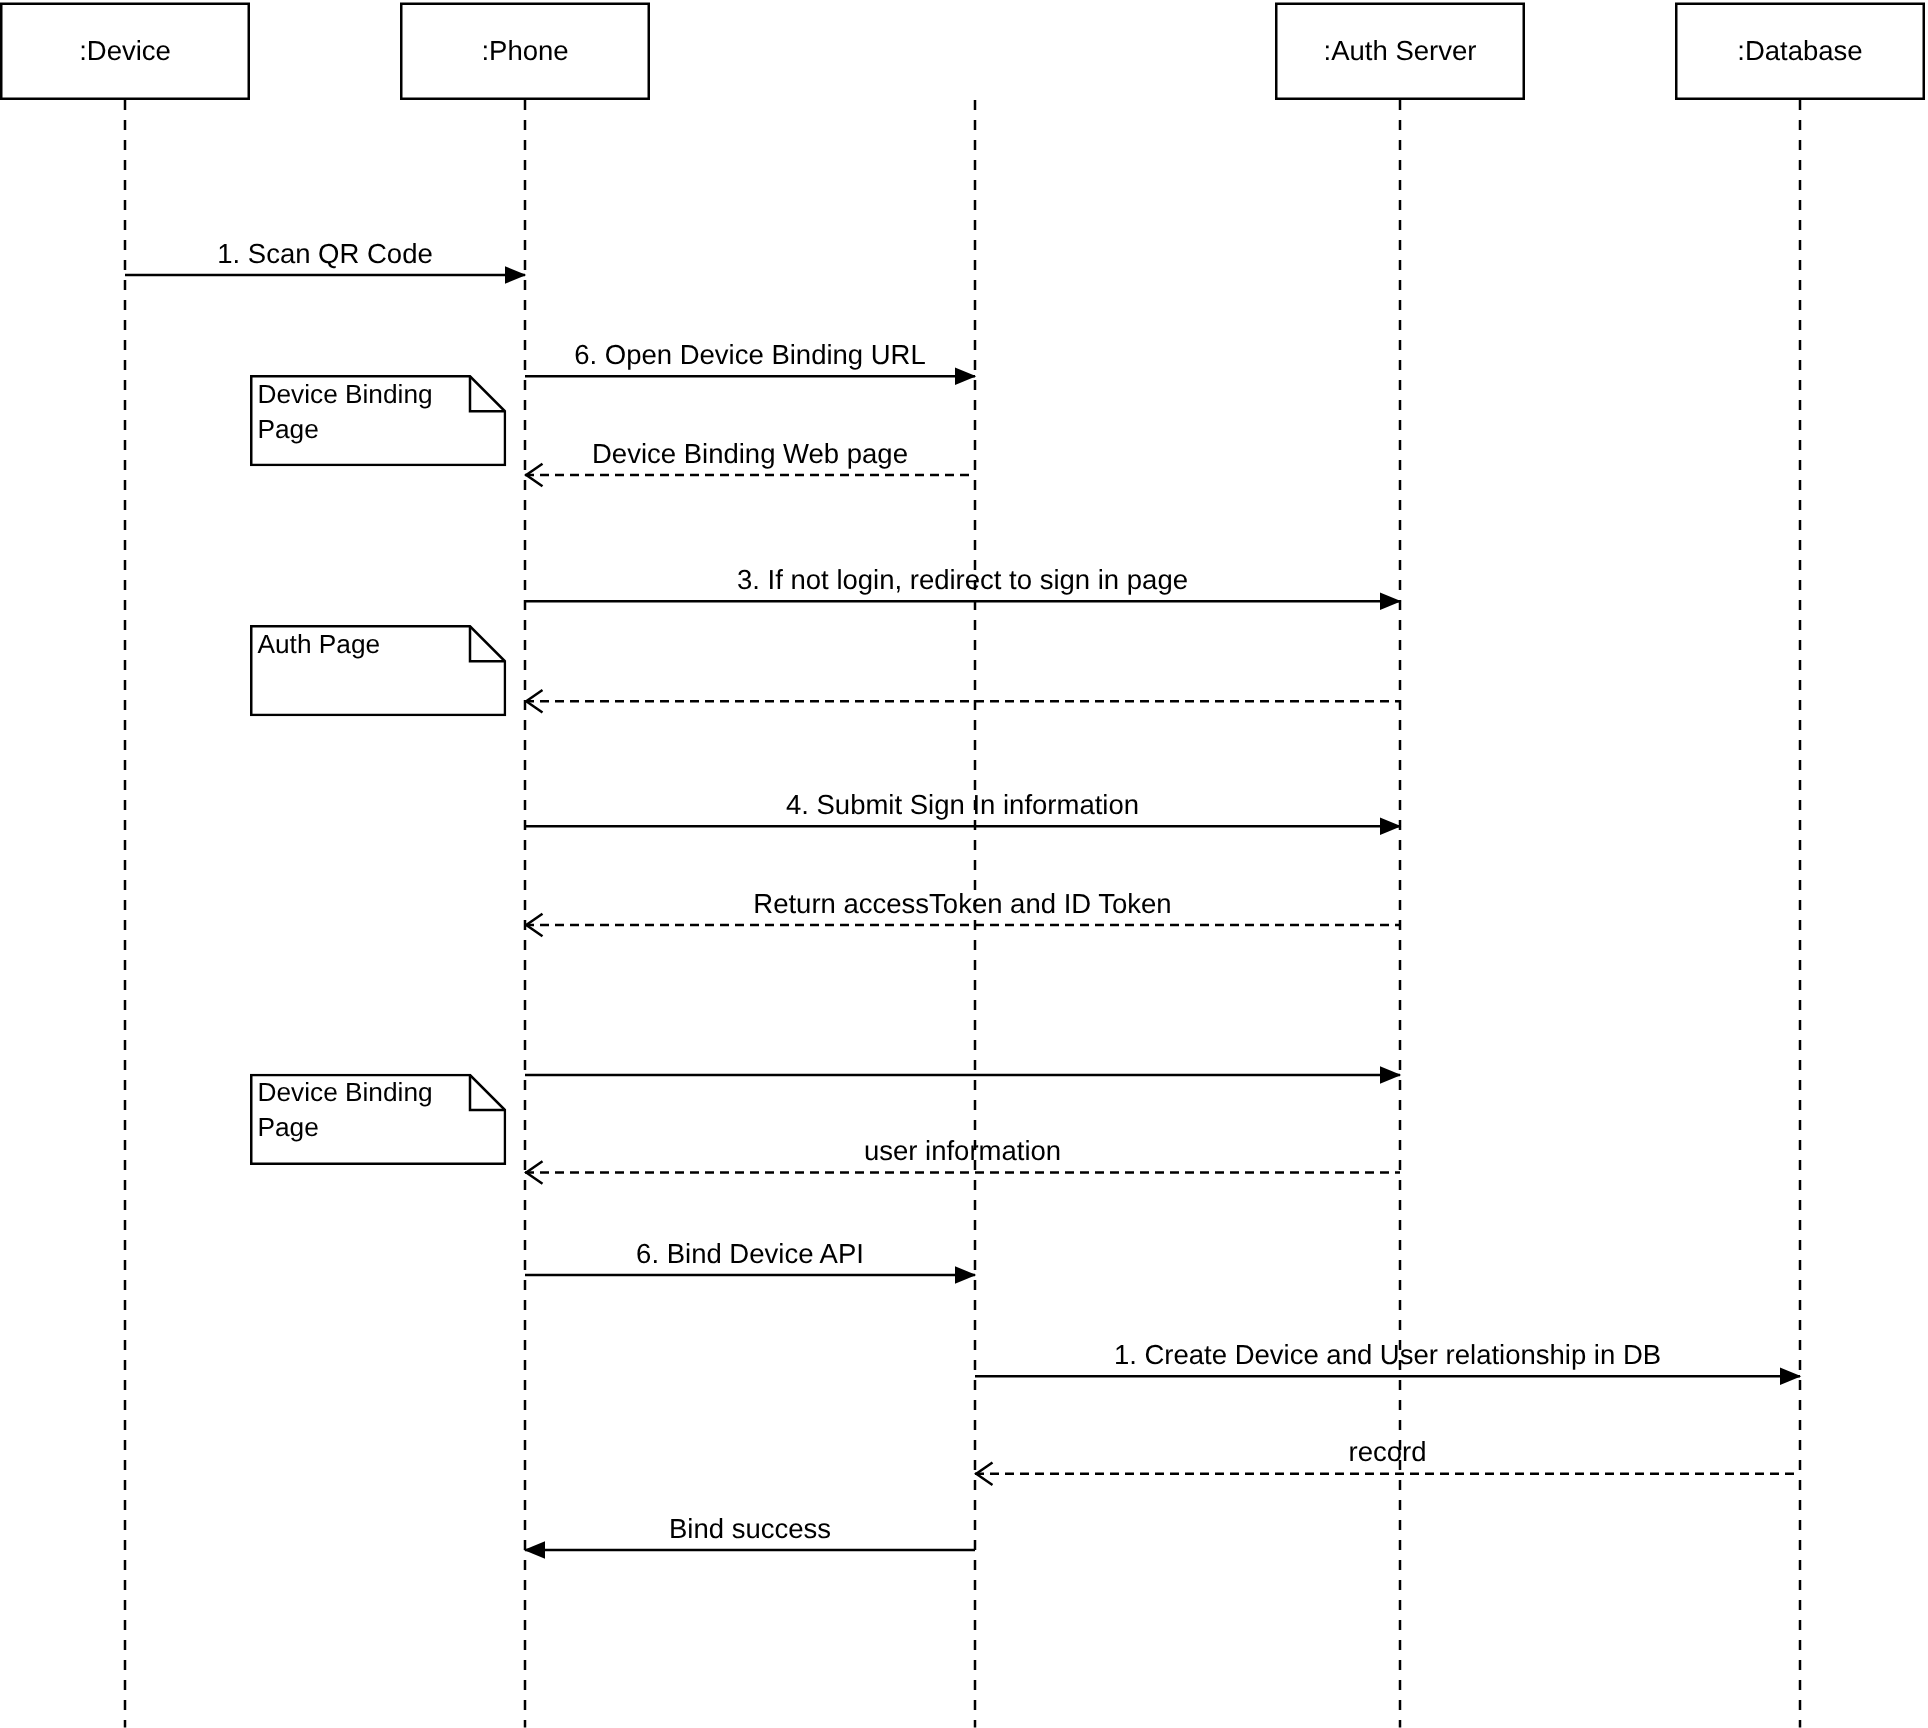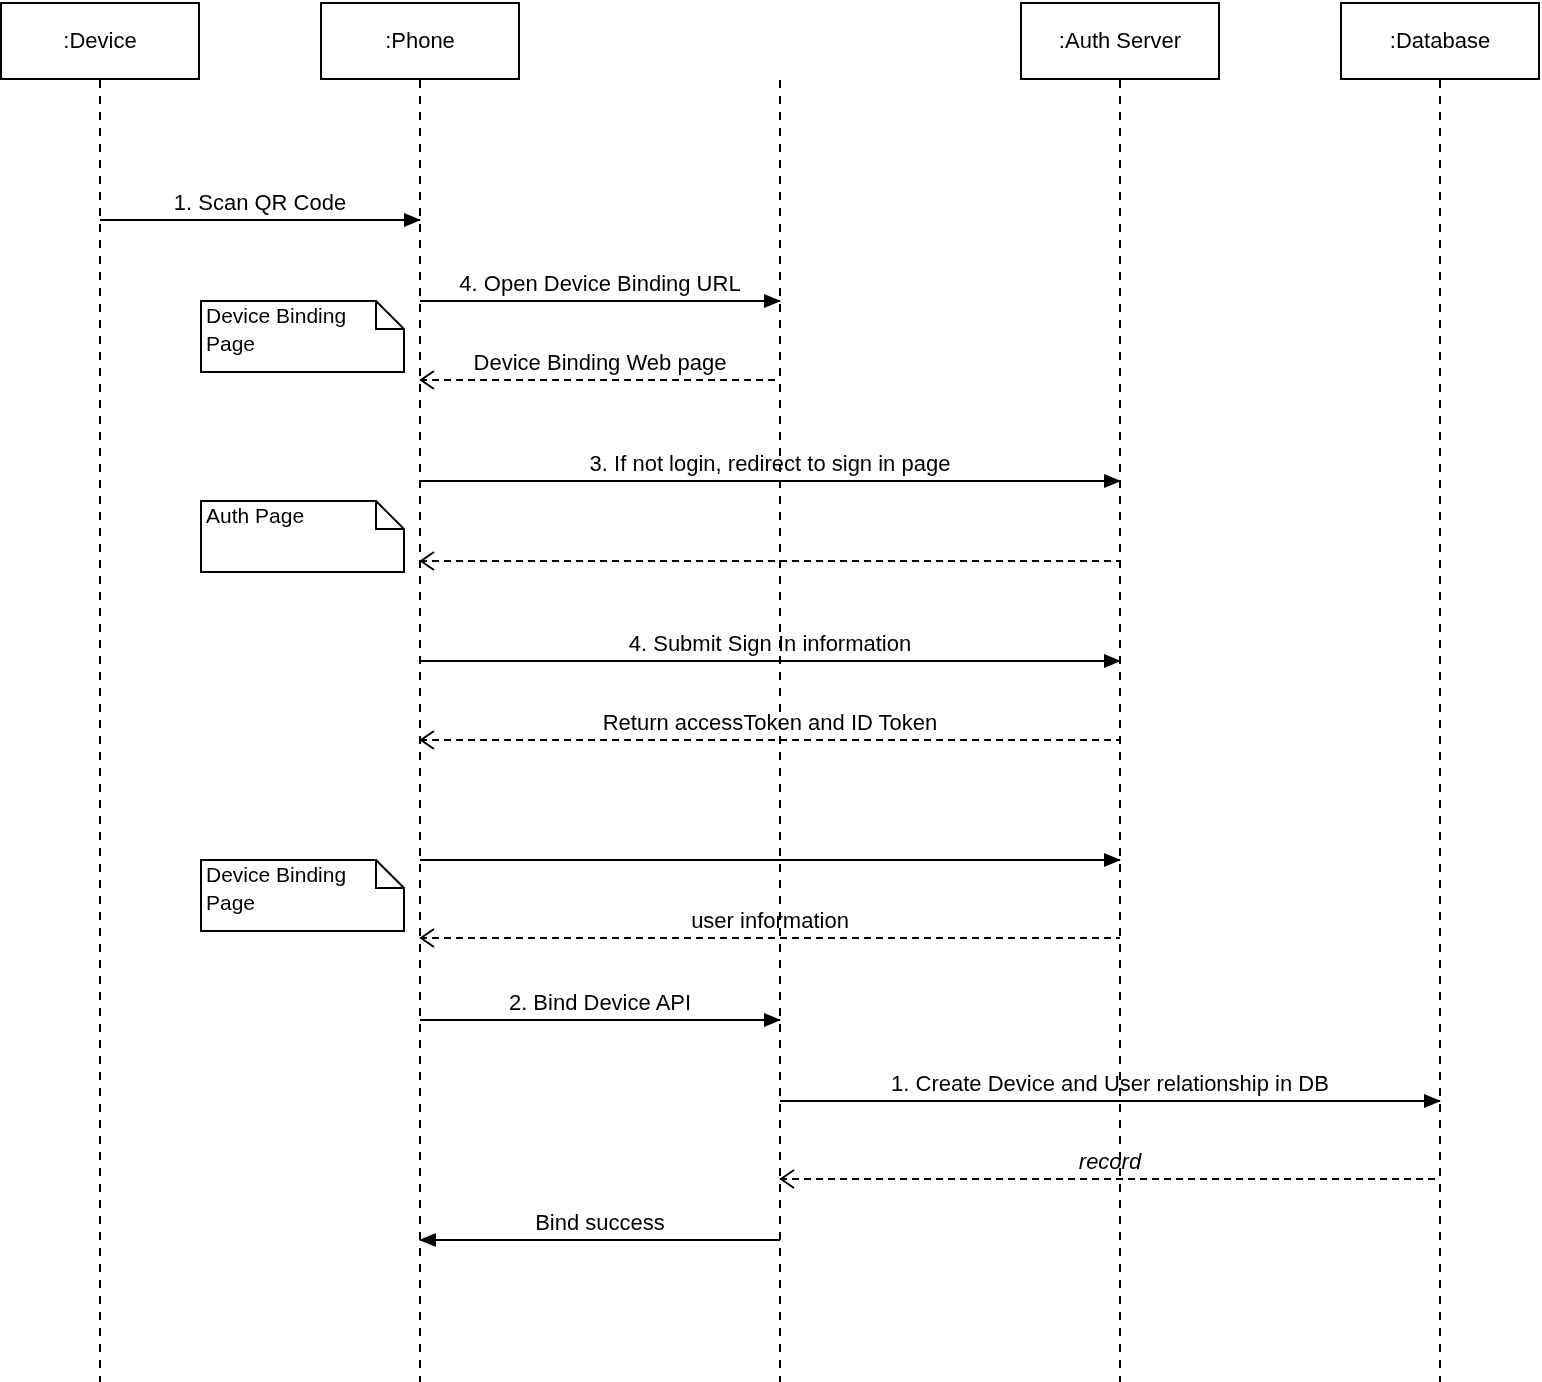--- a/index.html
+++ b/index.html
@@ -82,21 +82,21 @@
 Page</div>
   </div>
 
   <div class="message" style="left:100px;top:191px;width:320px;">
     <span class="msg-label">1. Scan QR Code</span>
     <div class="msg-line solid"></div>
     <div class="arrowhead filled-right"></div>
   </div>
 
   <div class="message" style="left:420px;top:272px;width:360px;">
-    <span class="msg-label">4. Open Device Binding URL</span>
+    <span class="msg-label">6. Open Device Binding URL</span>
     <div class="msg-line solid"></div>
     <div class="arrowhead filled-right"></div>
   </div>
 
   <div class="message" style="left:420px;top:351px;width:360px;">
     <span class="msg-label">Device Binding Web page</span>
     <div class="msg-line dashed"></div>
     <svg class="open-arrow-svg" width="17" height="22" viewBox="0 0 17 22">
         <path d="M15 2 L2 11 L15 20" fill="none" stroke="#000000" stroke-width="2"></path>
       </svg>
@@ -136,32 +136,32 @@
 
   <div class="message" style="left:420px;top:909px;width:700px;">
     <span class="msg-label">user information</span>
     <div class="msg-line dashed"></div>
     <svg class="open-arrow-svg" width="17" height="22" viewBox="0 0 17 22">
         <path d="M15 2 L2 11 L15 20" fill="none" stroke="#000000" stroke-width="2"></path>
       </svg>
   </div>
 
   <div class="message" style="left:420px;top:991px;width:360px;">
-    <span class="msg-label">2. Bind Device API</span>
+    <span class="msg-label">6. Bind Device API</span>
     <div class="msg-line solid"></div>
     <div class="arrowhead filled-right"></div>
   </div>
 
   <div class="message" style="left:780px;top:1072px;width:660px;">
     <span class="msg-label">1. Create Device and User relationship in DB</span>
     <div class="msg-line solid"></div>
     <div class="arrowhead filled-right"></div>
   </div>
 
-  <div class="message" style="left:780px;top:1150px;width:660px;font-style:italic;">
+  <div class="message" style="left:780px;top:1150px;width:660px;">
     <span class="msg-label">record</span>
     <div class="msg-line dashed"></div>
     <svg class="open-arrow-svg" width="17" height="22" viewBox="0 0 17 22">
         <path d="M15 2 L2 11 L15 20" fill="none" stroke="#000000" stroke-width="2"></path>
       </svg>
   </div>
 
   <div class="message" style="left:420px;top:1211px;width:360px;">
     <span class="msg-label">Bind success</span>
     <div class="msg-line solid"></div>

